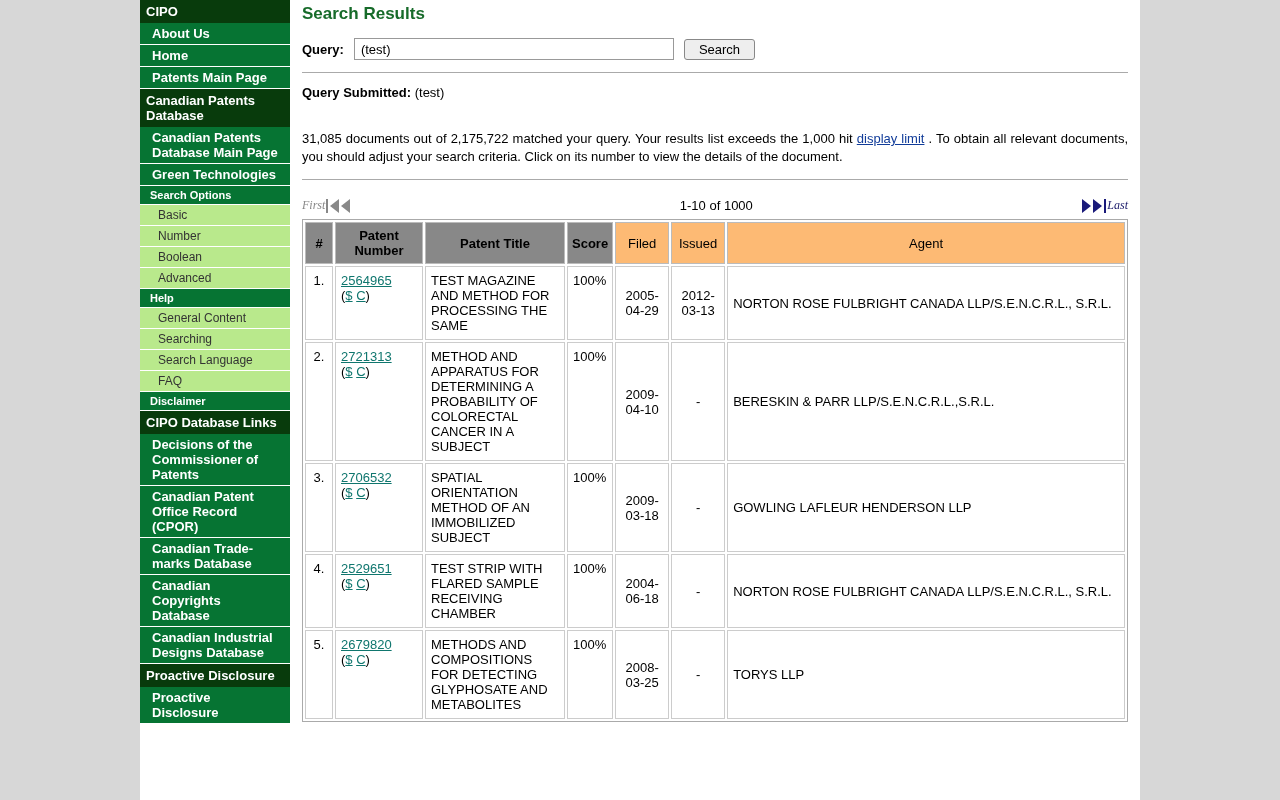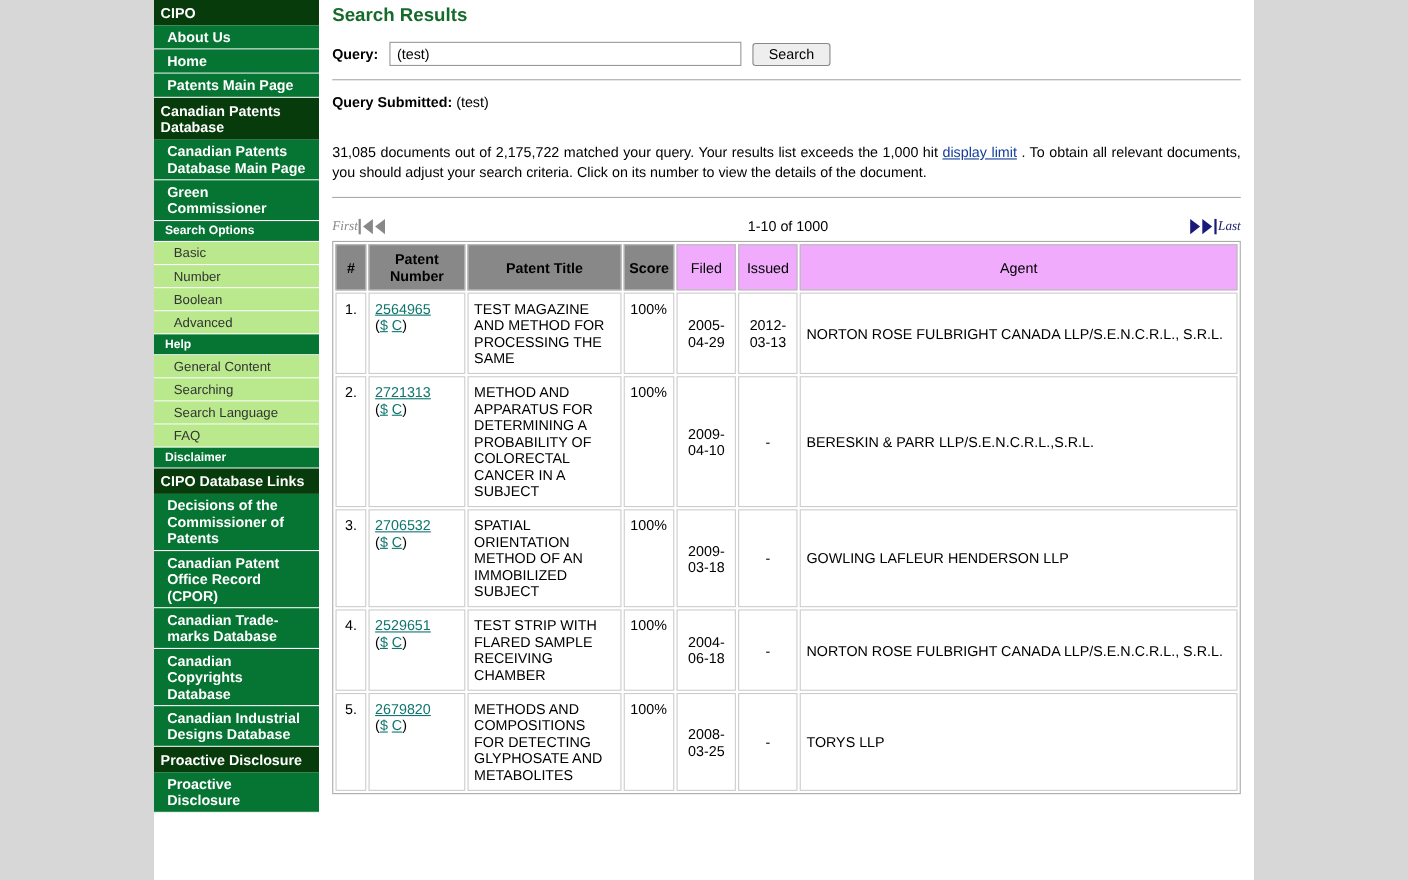--- a/index.html
+++ b/index.html
@@ -130,21 +130,21 @@
 }
 table.results th {
   background: #888;
   color: #000;
   font-weight: bold;
   padding: 5px 4px;
   font-size: 13px;
   border: 1px solid #bbb;
 }
 table.results th.plain {
-  background: #f0abfc;
+  background: #fdba74;
   font-weight: normal;
 }
 table.results td {
   border: 1px solid #ccc;
   padding: 6px 5px;
   font-size: 13px;
   vertical-align: middle;
 }
 table.results td.top { vertical-align: top; }
 table.results a { color: #0f766e; text-decoration: underline; cursor: pointer; }
@@ -158,21 +158,21 @@
 <body>
 
 <div class="page">
   <div class="sidebar">
     <div class="section-header">CIPO</div>
     <div class="nav-item">About Us</div>
     <div class="nav-item">Home</div>
     <div class="nav-item">Patents Main Page</div>
     <div class="section-header">Canadian Patents Database</div>
     <div class="nav-item">Canadian Patents Database Main Page</div>
-    <div class="nav-item">Green Commissioner</div>
+    <div class="nav-item">Green Technologies</div>
     <div class="section-header-light">Search Options</div>
     <div class="nav-sub">Basic</div>
     <div class="nav-sub">Number</div>
     <div class="nav-sub">Boolean</div>
     <div class="nav-sub">Advanced</div>
     <div class="section-header-light">Help</div>
     <div class="nav-sub">General Content</div>
     <div class="nav-sub">Searching</div>
     <div class="nav-sub">Search Language</div>
     <div class="nav-sub">FAQ</div>

